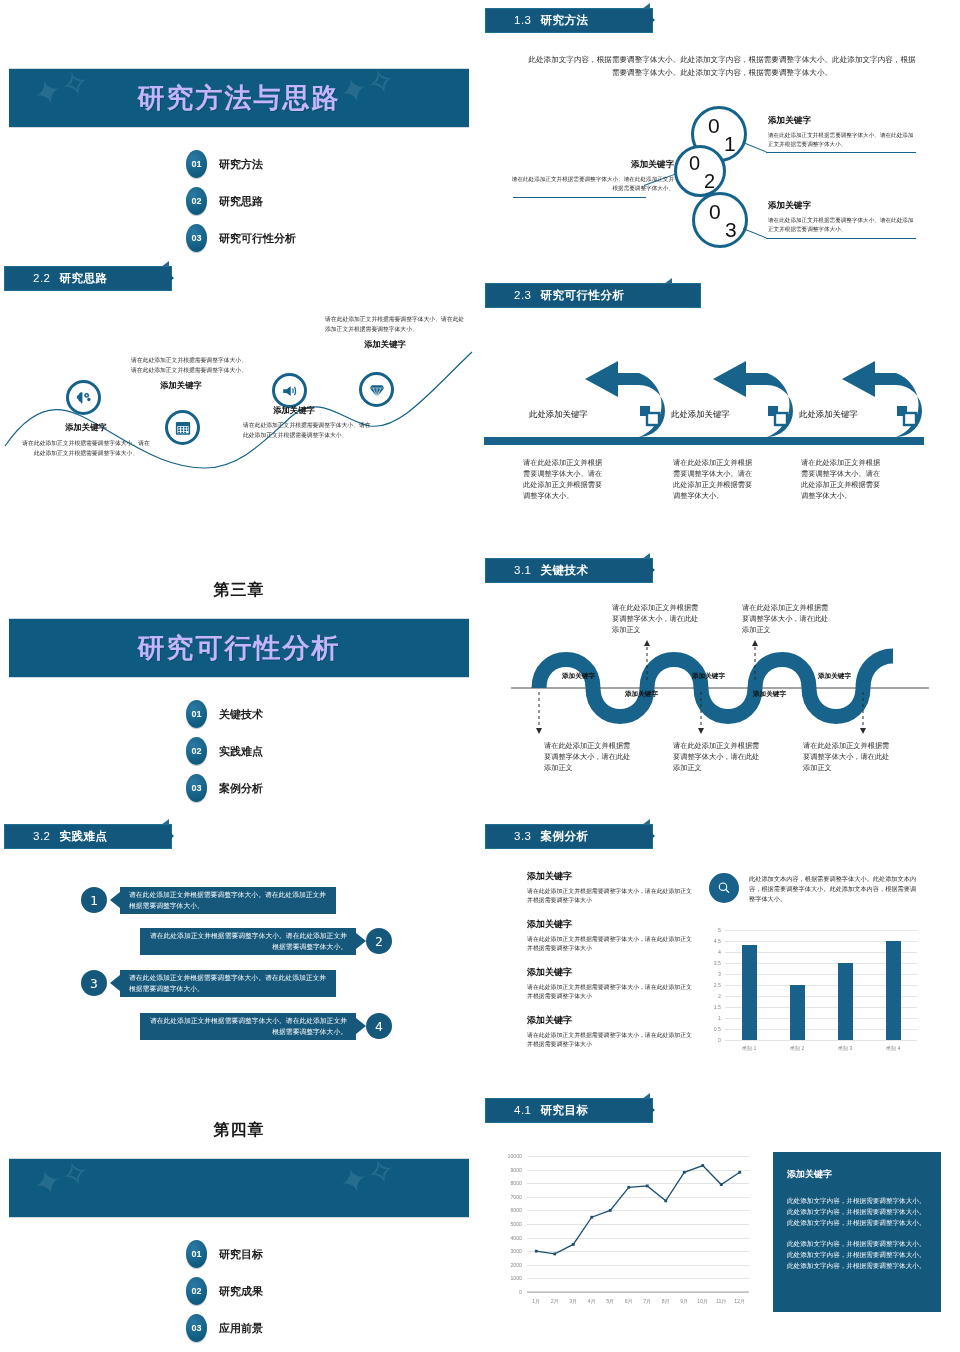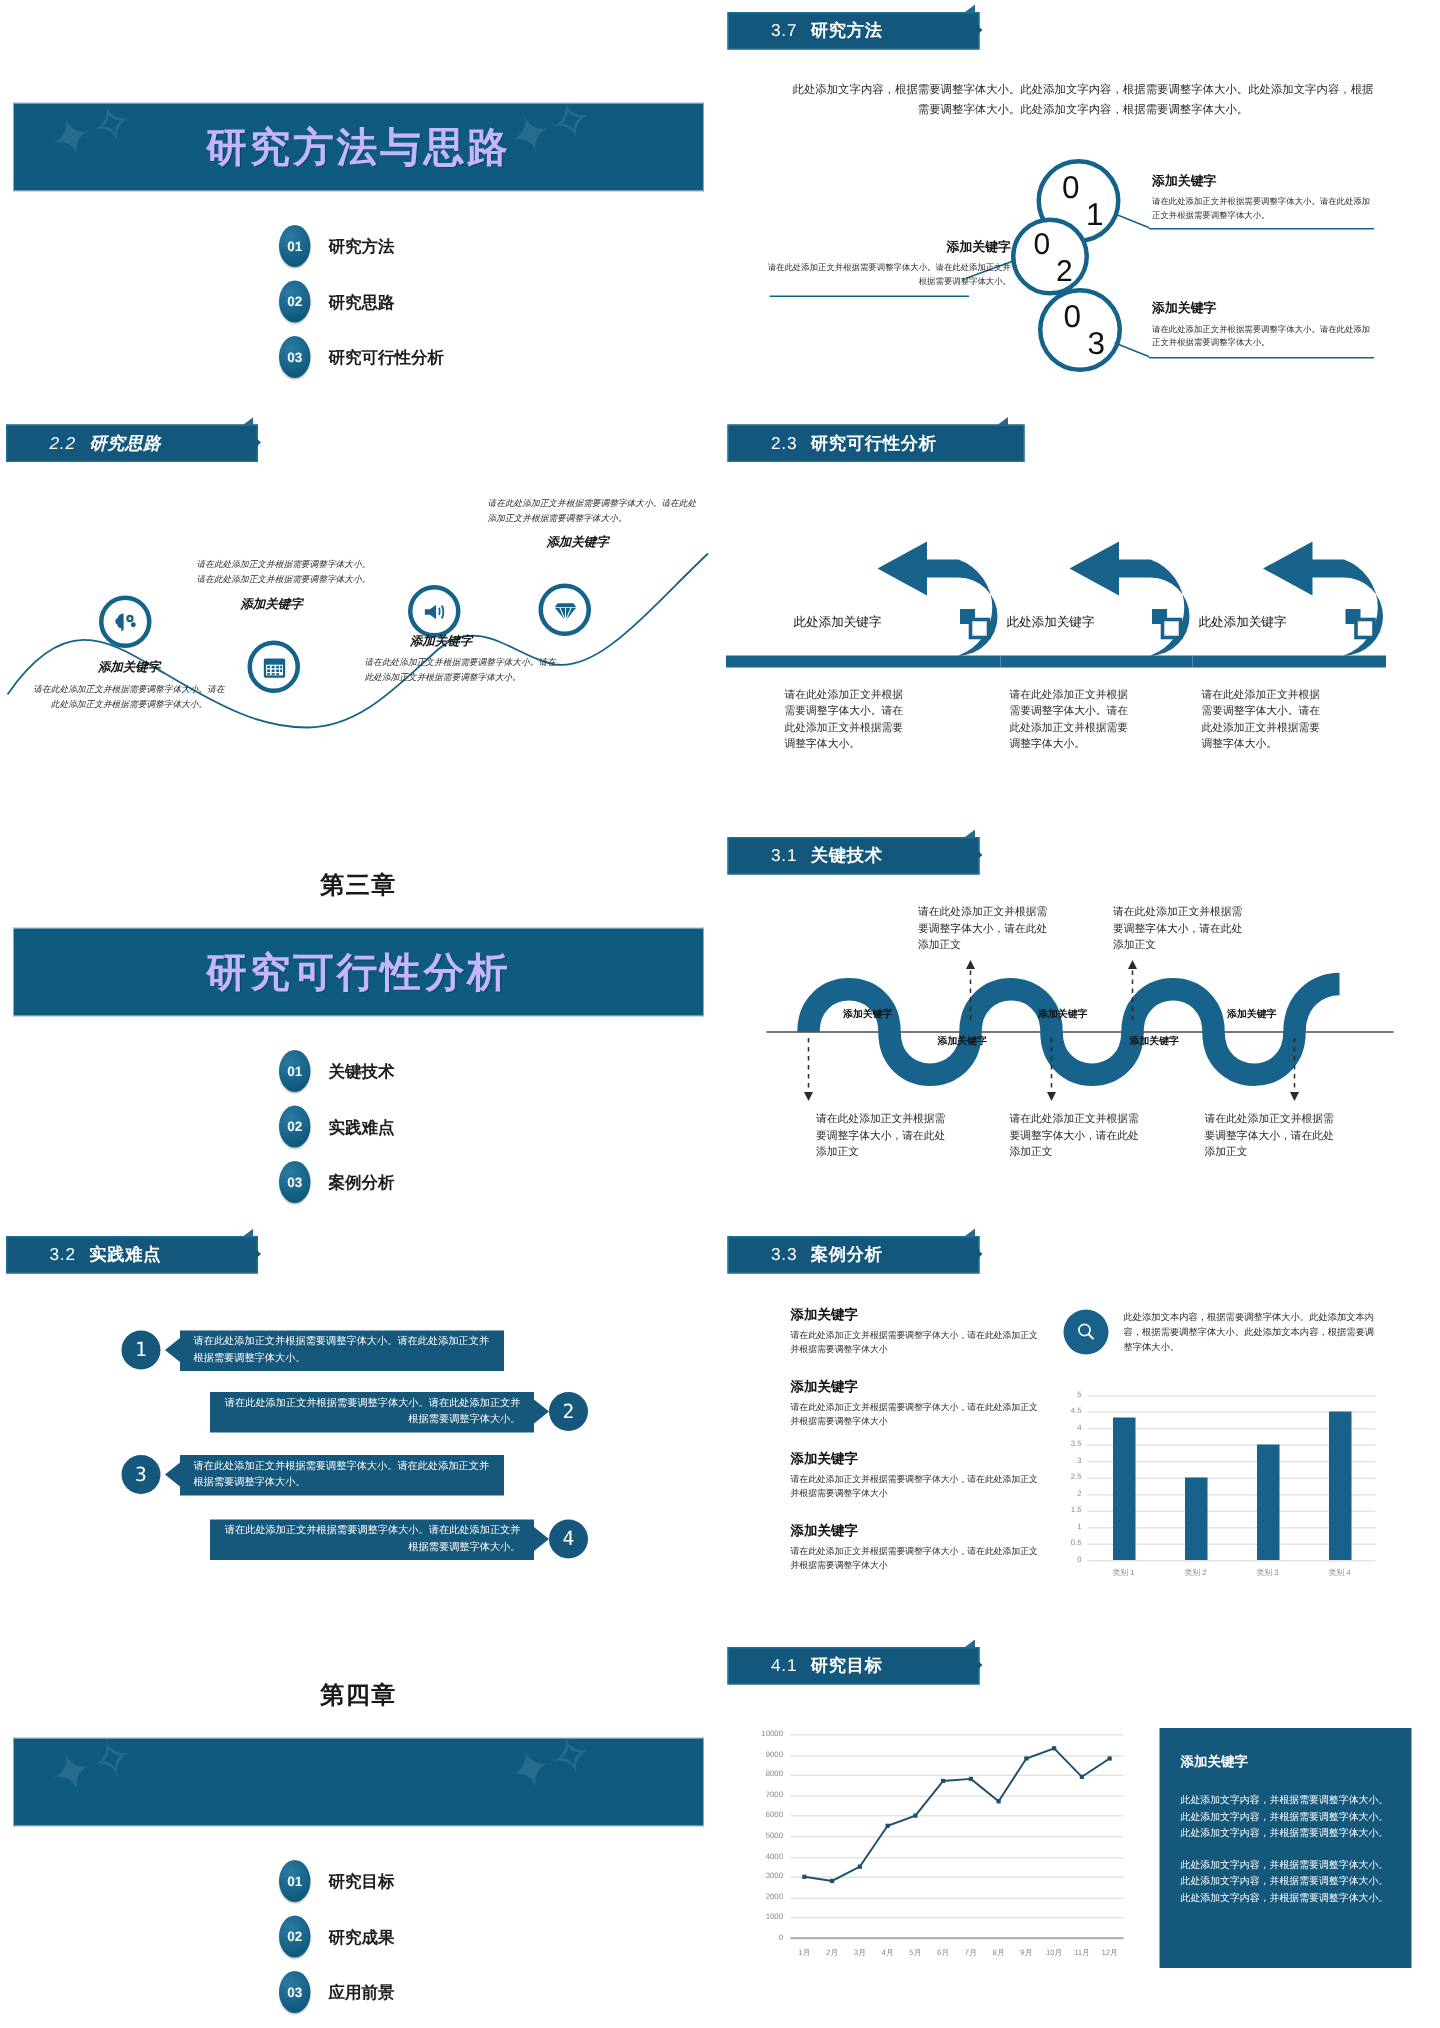--- a/index.html
+++ b/index.html
@@ -16,21 +16,21 @@
   }
   .slide {
     position: absolute;
     width: 478px; height: 269px;
     background: #ffffff;
     overflow: hidden;
   }
   
   .s-ch2  { left: 0px;   top: 2px;    }
   .s-21   { left: 481px; top: 2px;    }
-  .s-22   { left: 0px;   top: 277px; font-style: italic;  }
+  .s-22   { left: 0px;   top: 260px;  }
   .s-23   { left: 481px; top: 277px;  }
   .s-ch3  { left: 0px;   top: 552px;  }
   .s-31   { left: 481px; top: 552px;  }
   .s-32   { left: 0px;   top: 818px;  }
   .s-33   { left: 481px; top: 818px;  }
   .s-ch4  { left: 0px;   top: 1092px; }
   .s-41   { left: 481px; top: 1092px; }
 
   
   .chapter-num {
@@ -194,21 +194,21 @@
         <span class="lbl">研究可行性分析</span>
       </div>
     </div>
   </div>
 
   <div class="slide s-21">
     <div class="sec-head">
       <div class="nub"></div>
       <div class="box">
         <div class="txt">
-          <span class="no">3.7</span><span>研究方法</span>
+          <span class="no">1.3</span><span>研究方法</span>
         </div>
       </div>
       <div class="arrow"></div>
     </div>
 
     <div class="body-copy c21-intro">此处添加文字内容，根据需要调整字体大小。此处添加文字内容，根据需要调整字体大小。此处添加文字内容，根据需要调整字体大小。此处添加文字内容，根据需要调整字体大小。</div>
 
     <div class="ring" style="left:210px; top:104px; width:56px; height:56px;">
       <span class="dd" style="left:14px; top:6px; font-size:21px;">0</span>
       <span class="dd" style="left:30px; top:24px; font-size:21px;">1</span>
@@ -315,21 +315,21 @@
         <path d="M7 9.5 12 21 17 9.5" fill="none" stroke="#fff" stroke-width=".9"></path>
       </svg>
     </div>
     <div style="position:absolute; left:325px; top:55px; width:140px; text-align:left;">
       <div style="font-size:5.8px; line-height:1.65; color:#2a2a2a;">请在此处添加正文并根据需要调整字体大小。请在此处添加正文并根据需要调整字体大小。</div>
       <div class="kw" style="font-size:8.3px; margin-top:5px; text-align:center; padding-right:20px;">添加关键字</div>
     </div>
   </div>
 
   <div class="slide s-23">
-    <div class="sec-head" style="width:198px;padding-left:24px;">
+    <div class="sec-head" style="width:216px;padding-left:24px;">
       <div class="nub" style="left:171px;"></div>
       <div class="box">
         <div class="txt">
           <span class="no">2.3</span><span>研究可行性分析</span>
         </div>
       </div>
       <div class="arrow" style="left:182px;"></div>
     </div>
 
     <svg style="position:absolute; left:0; top:72px;" width="478" height="100">

